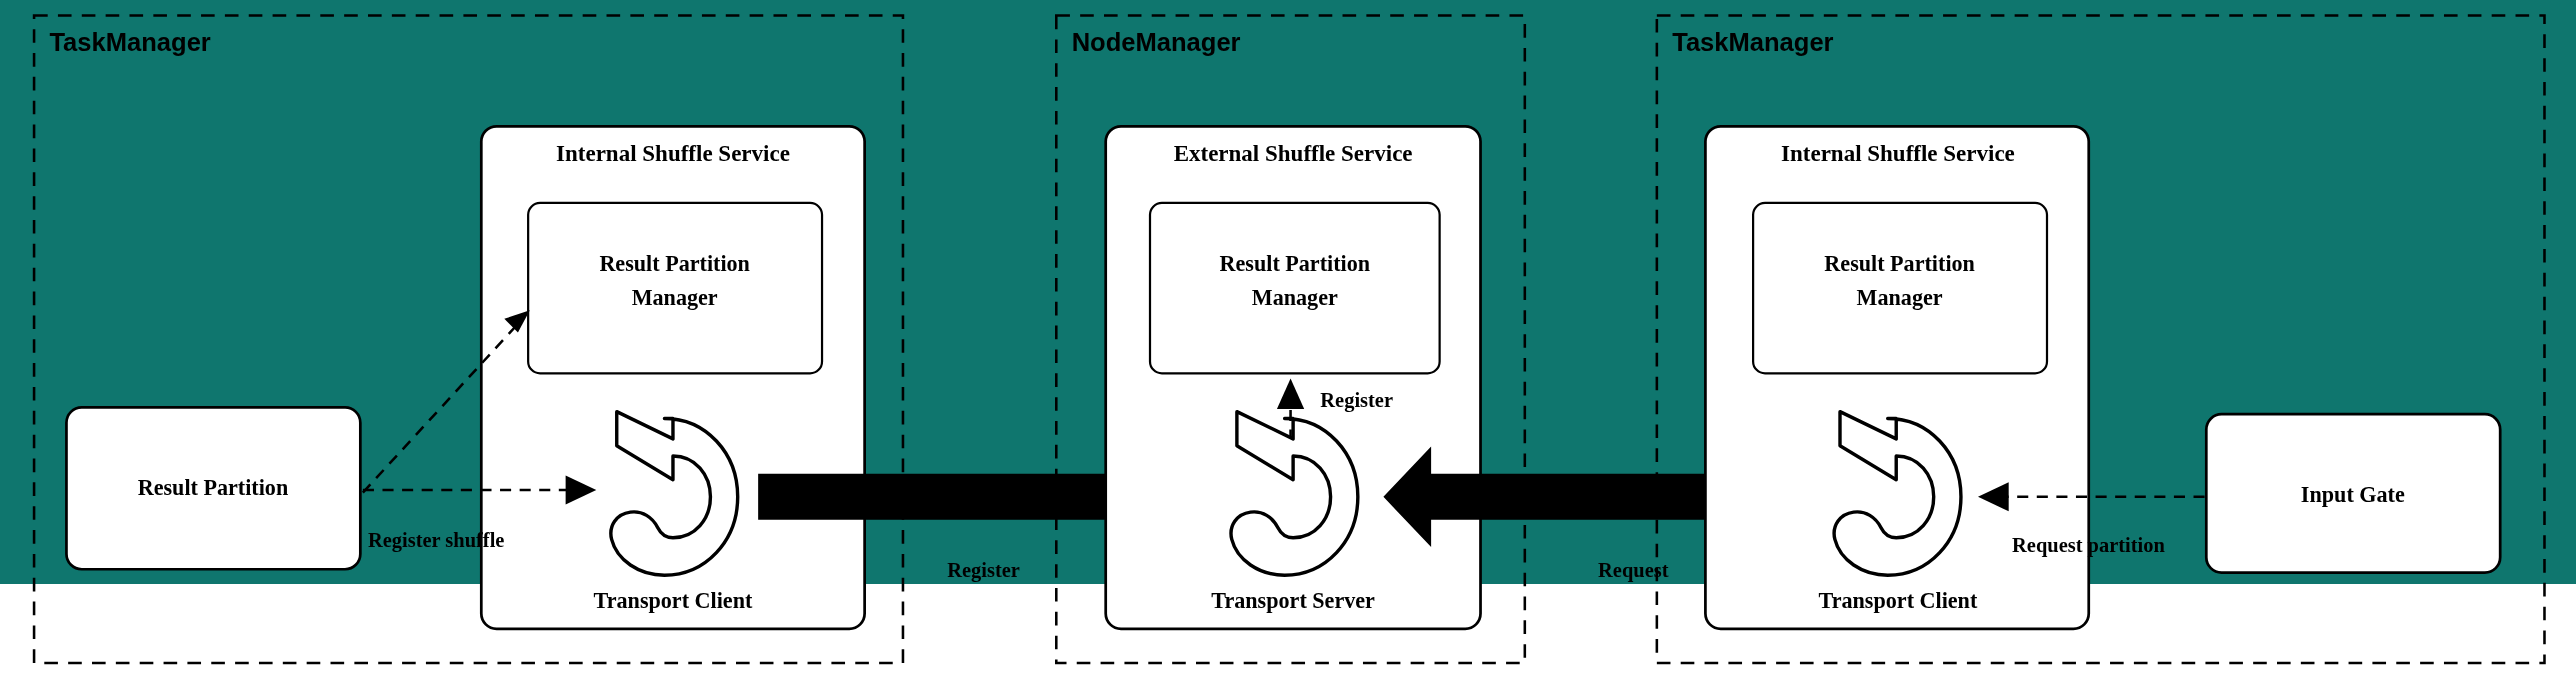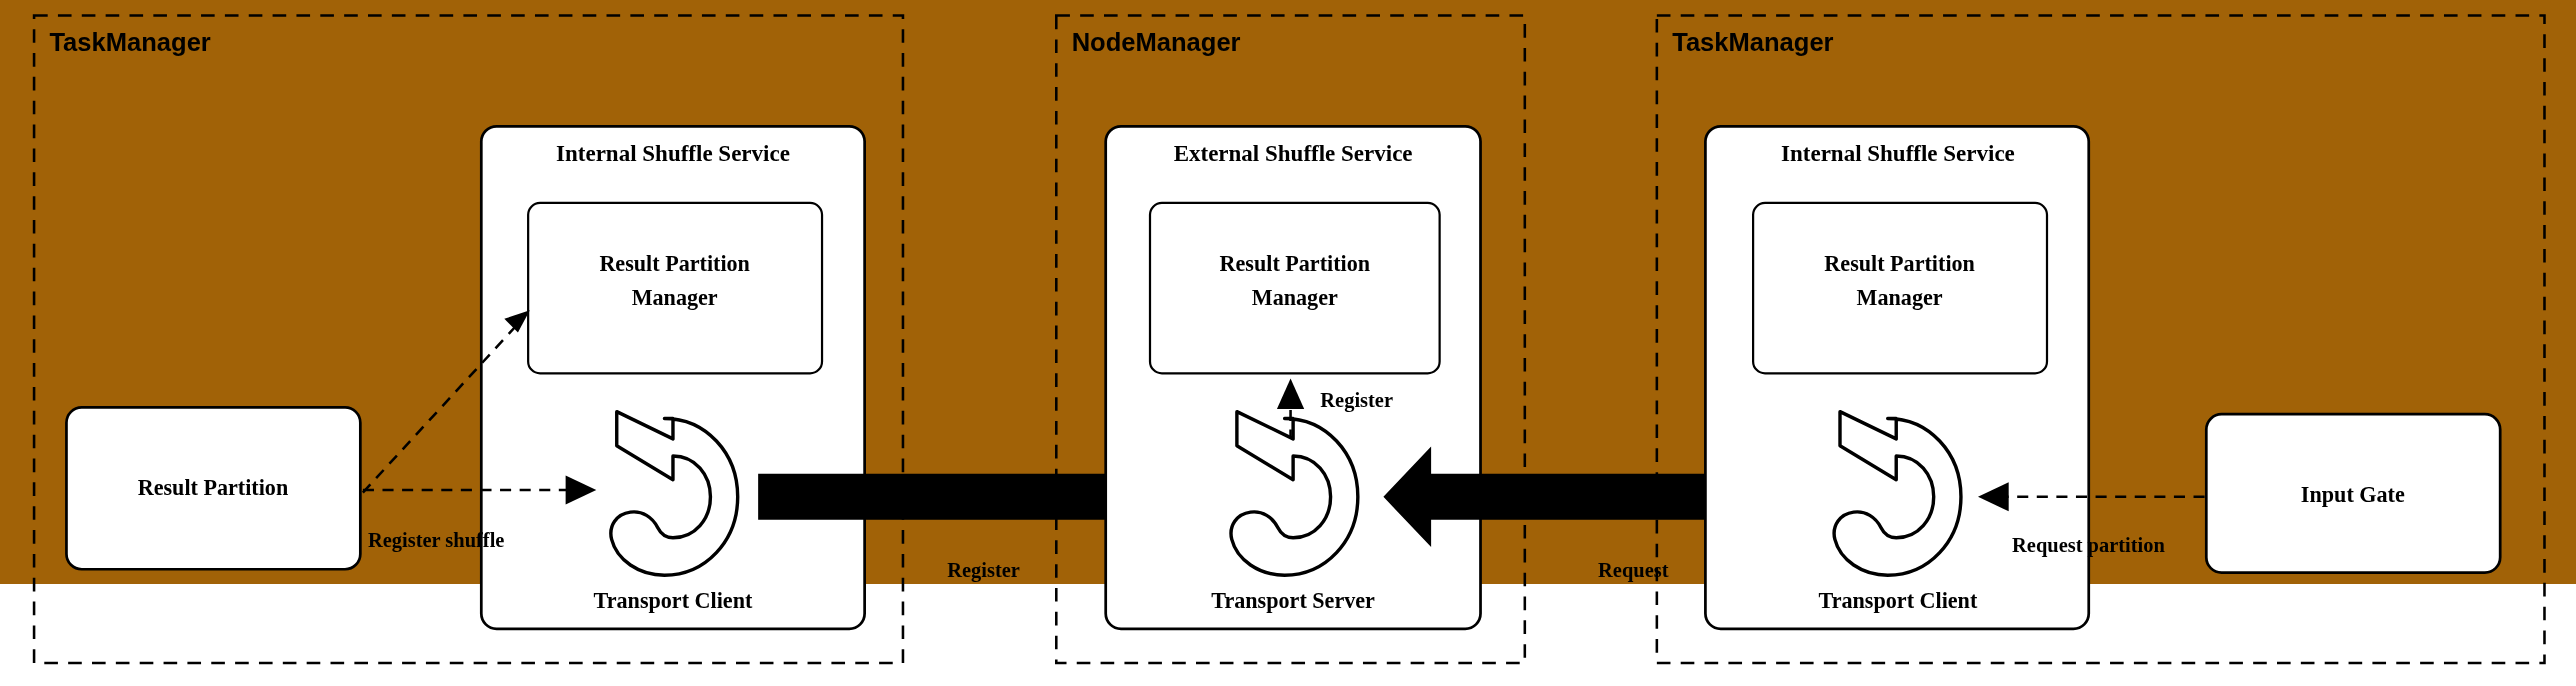--- a/index.html
+++ b/index.html
@@ -10,21 +10,21 @@
   body {
     width: 2576px;
     height: 687px;
     font-family: "Liberation Serif", "DejaVu Serif", serif;
     overflow: hidden;
   }
   #diagram-root {
     position: relative;
     width: 2576px;
     height: 584px;
-    background: #a16207;
+    background: #0f766e;
   }
   #diagram-svg {
     position: absolute;
     top: 0;
     left: 0;
     width: 2576px;
     height: 687px;
     display: block;
   }
   .container-label {

